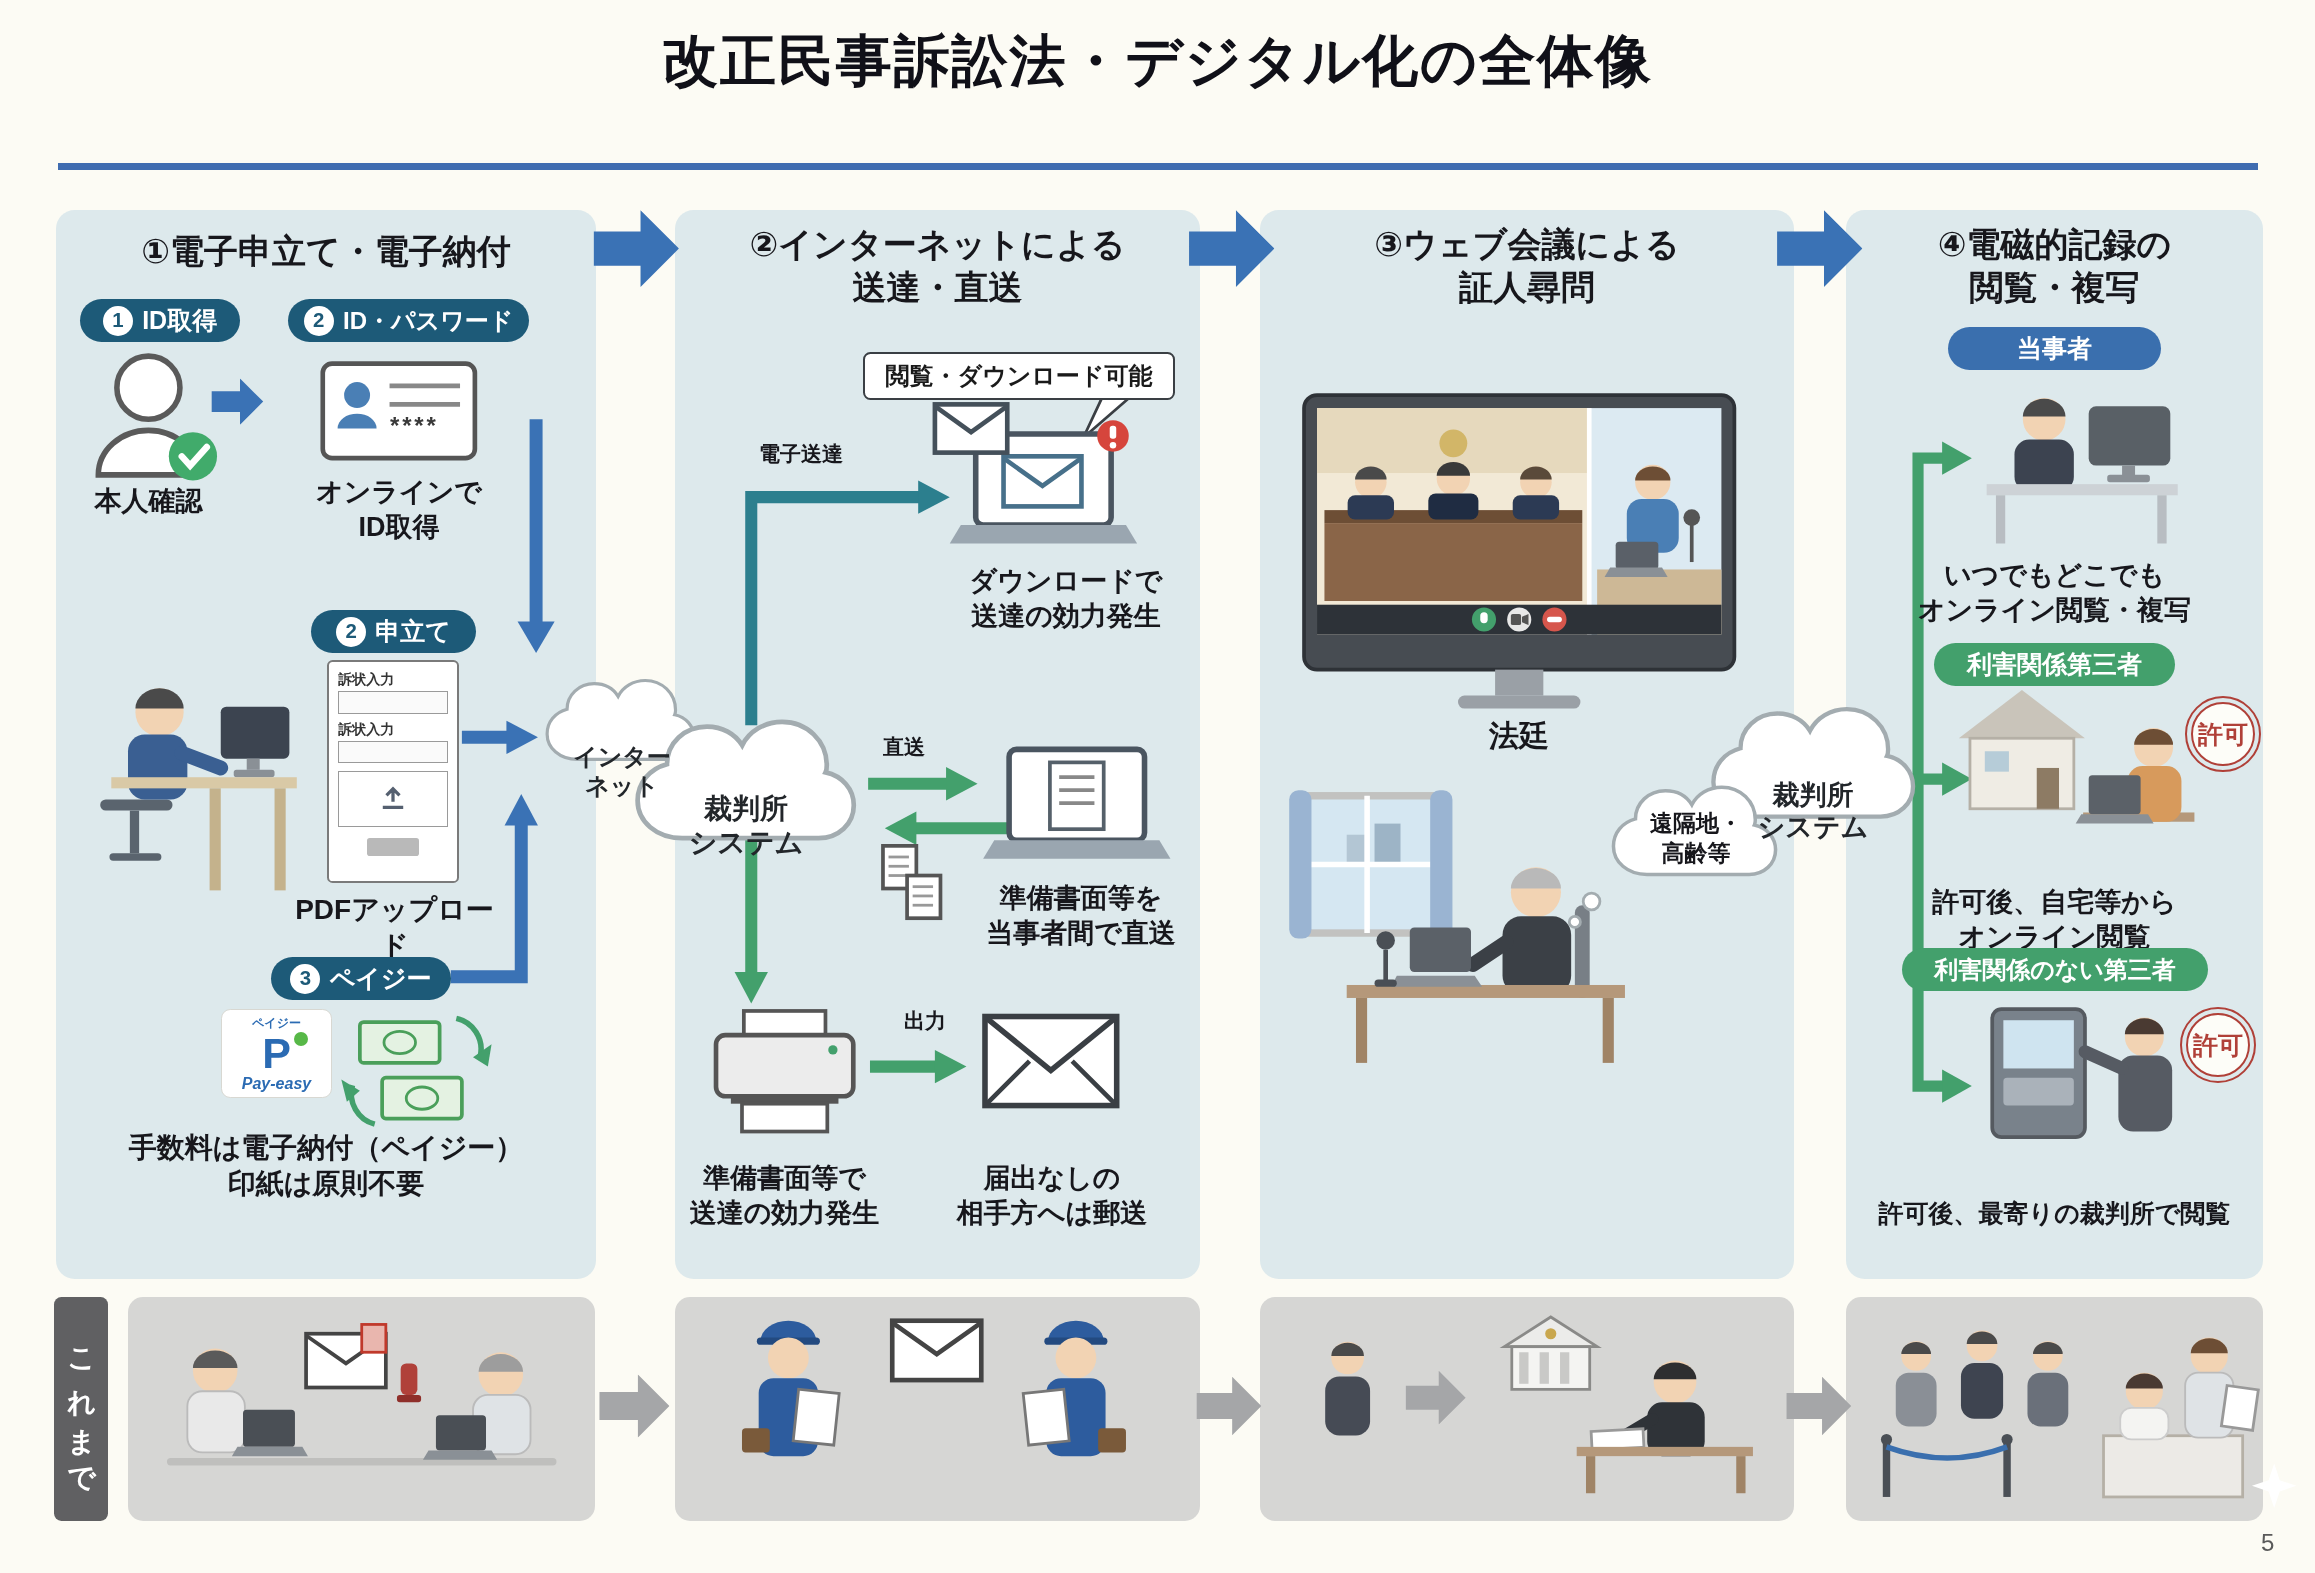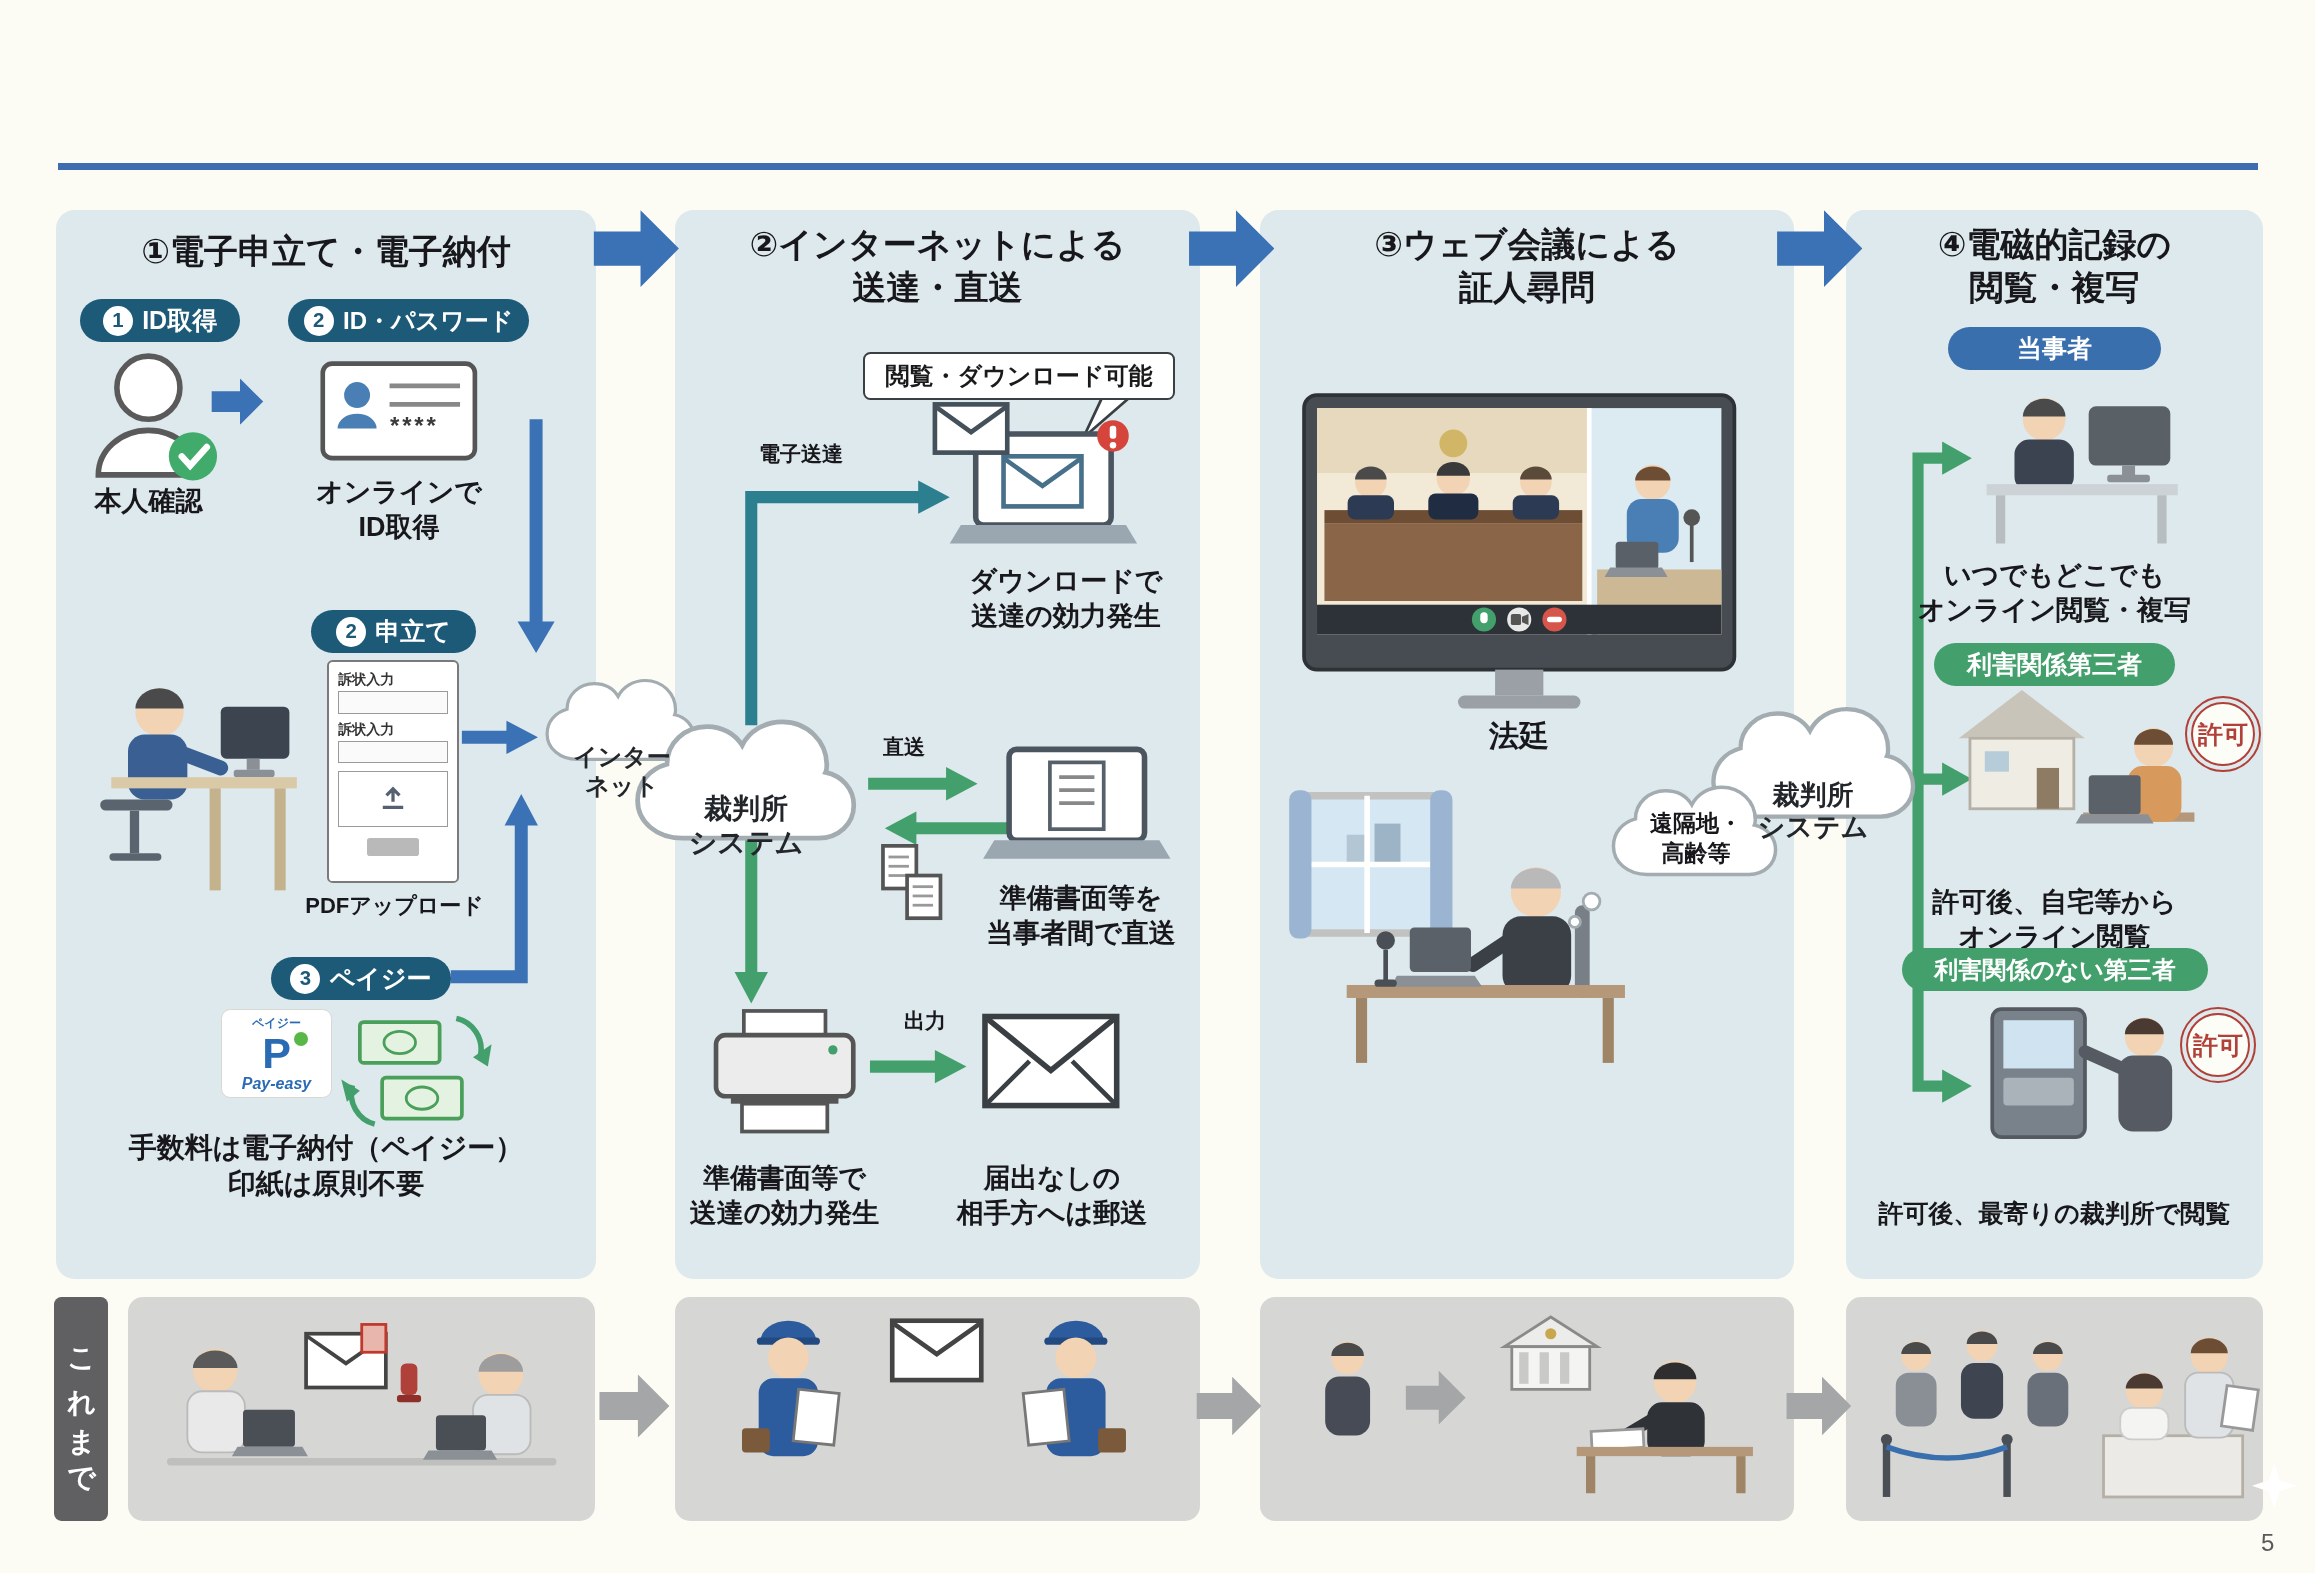--- a/index.html
+++ b/index.html
@@ -380,20 +380,21 @@
       <path d="M2292 1497 a20 16 0 0 1 40 0 z" fill="#4a3a32"></path>
       <rect x="2286" y="1518" width="52" height="34" rx="12" fill="#f4f4f2" stroke="#ccc" stroke-width="2"></rect>
       <circle cx="2382" cy="1462" r="20" fill="#f2d3b3"></circle>
       <path d="M2362 1459 a20 16 0 0 1 40 0 z" fill="#6d4e35"></path>
       <rect x="2356" y="1480" width="52" height="70" rx="14" fill="#dfe3e6" stroke="#bbb" stroke-width="2"></rect>
       <rect x="2398" y="1496" width="34" height="44" fill="#fff" stroke="#999" stroke-width="3" transform="rotate(8 2415 1518)"></rect>
       <path d="M2452 1578 l6 18 18 6 -18 6 -6 18 -6 -18 -18 -6 18 -6 z" fill="#ffffff"></path>
     </g>
   </svg>
 
+  <div class="abs main-title" style="left:0;top:24px;">改正民事訴訟法・デジタル化の全体像</div>
   <div class="abs hr" style="left:58px;top:163px;width:2200px;height:6.5px;"></div>
 
   <div class="abs panel-title" style="left:56px;top:230px;width:540px;">①電子申立て・電子納付</div>
   <div class="abs badge" style="left:80px;top:299px;width:160px;height:43px;">
     <span class="n">1</span>
     <span>ID取得</span>
   </div>
   <div class="abs badge" style="left:288px;top:299px;width:241px;height:43px;font-size:24px;">
     <span class="n">2</span>
     <span>ID・パスワード</span>
@@ -411,21 +412,21 @@
     <div class="f-input"></div>
     <div class="f-label">訴状入力</div>
     <div class="f-input"></div>
     <div class="f-upload">
       <svg width="30" height="26" viewBox="0 0 32 28">
         <path d="M16 3 L16 17 M9 10 L16 3 L23 10 M5 23 H27" stroke="#556070" stroke-width="3.5" fill="none"></path>
       </svg>
     </div>
     <div class="f-btn"></div>
   </div>
-  <div class="abs cap" style="left:288px;top:892px;width:213px;font-size:22px;">PDFアップロード</div>
+  <div class="abs cap" style="left:288px;top:892px;width:213px;font-size:28px;">PDFアップロード</div>
   <div class="abs badge" style="left:271px;top:957px;width:180px;height:43px;">
     <span class="n">3</span>
     <span>ペイジー</span>
   </div>
   <div class="abs payeasy" style="left:221px;top:1009px;width:111px;height:89px;">
     <div class="pe-kana">ペイジー</div>
     <div class="pe-letter"><span>P</span><span class="pe-dot"></span></div>
     <div class="pe-name">Pay-easy</div>
   </div>
   <div class="abs cap pre" style="left:67px;top:1130px;width:518px;font-size:28px;">手数料は電子納付（ペイジー）

